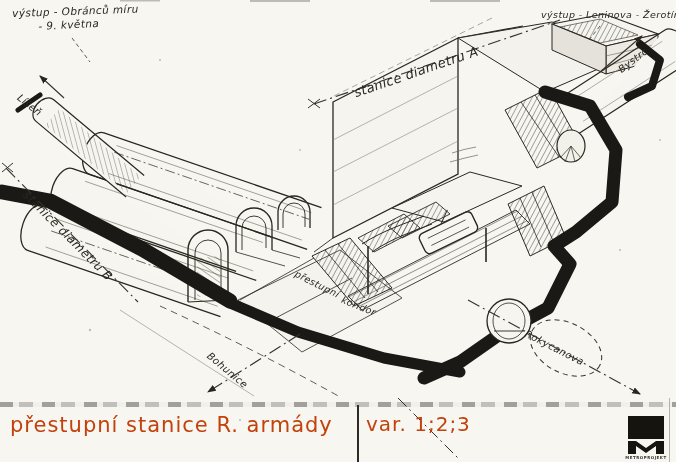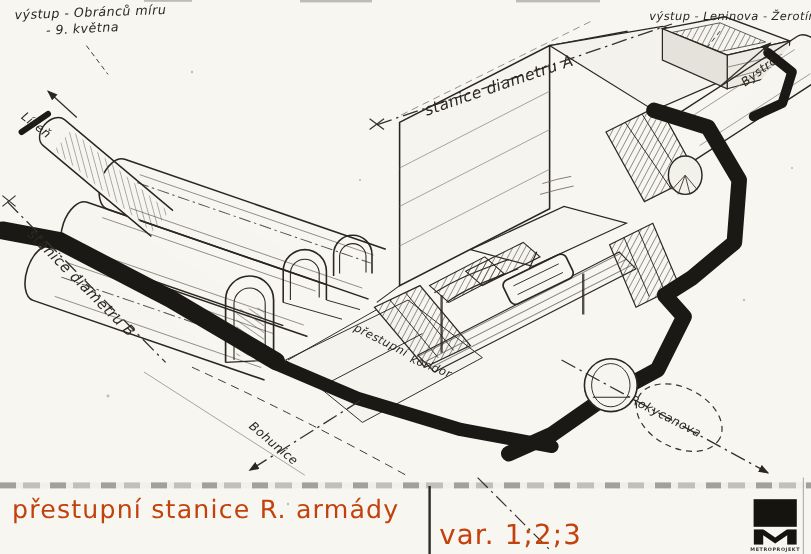--- a/index.html
+++ b/index.html
@@ -202,21 +202,21 @@
 <span class="lbl" style="left:212px;top:350px;font-size:10px;transform:rotate(40deg);">Bohunice</span>
 <span class="lbl" style="left:528px;top:328px;font-size:10px;transform:rotate(27deg);">Rokycanova</span>
 <span class="lbl" style="left:298px;top:268px;font-size:9.5px;transform:rotate(27deg);">přestupní</span>
 <span class="lbl" style="left:344px;top:294px;font-size:9.5px;transform:rotate(22deg);">koridor</span>
 
 <div class="rule"></div>
 <div class="divider"></div>
 <div class="edgeline"></div>
 
 <span class="titleblock-text" style="left:10px;top:413px;font-size:21px;">přestupní stanice R. armády</span>
-<span class="titleblock-text" style="left:366px;top:412px;font-size:23px;margin-top:21px;">var. 1;2;3</span>
+<span class="titleblock-text" style="left:366px;top:412px;font-size:20px;">var. 1;2;3</span>
 
 <div class="logo">
   <div class="sq"></div>
   <svg class="m" viewBox="0 0 36 13">
     <path d="M0,13 L0,0 L8,0 L18,7 L28,0 L36,0 L36,13 L28,13 L28,5 L18,12 L8,5 L8,13 Z" fill="#16140f"></path>
   </svg>
   <div class="cap">METROPROJEKT</div>
 </div>
 
 </div>

